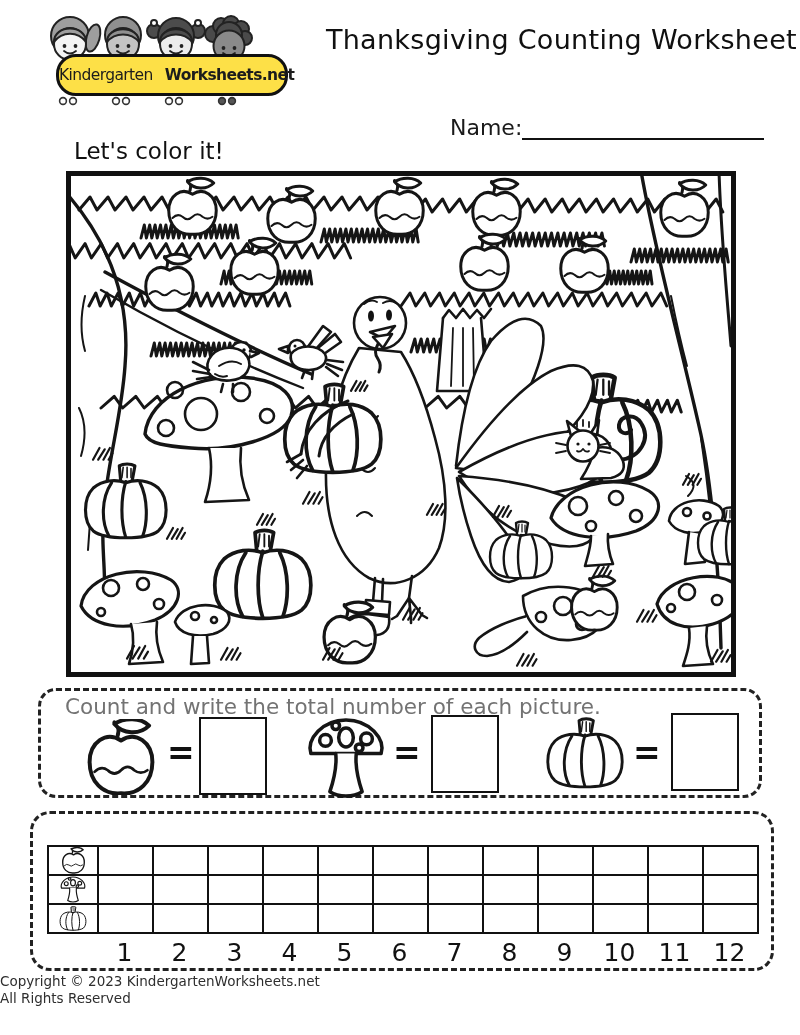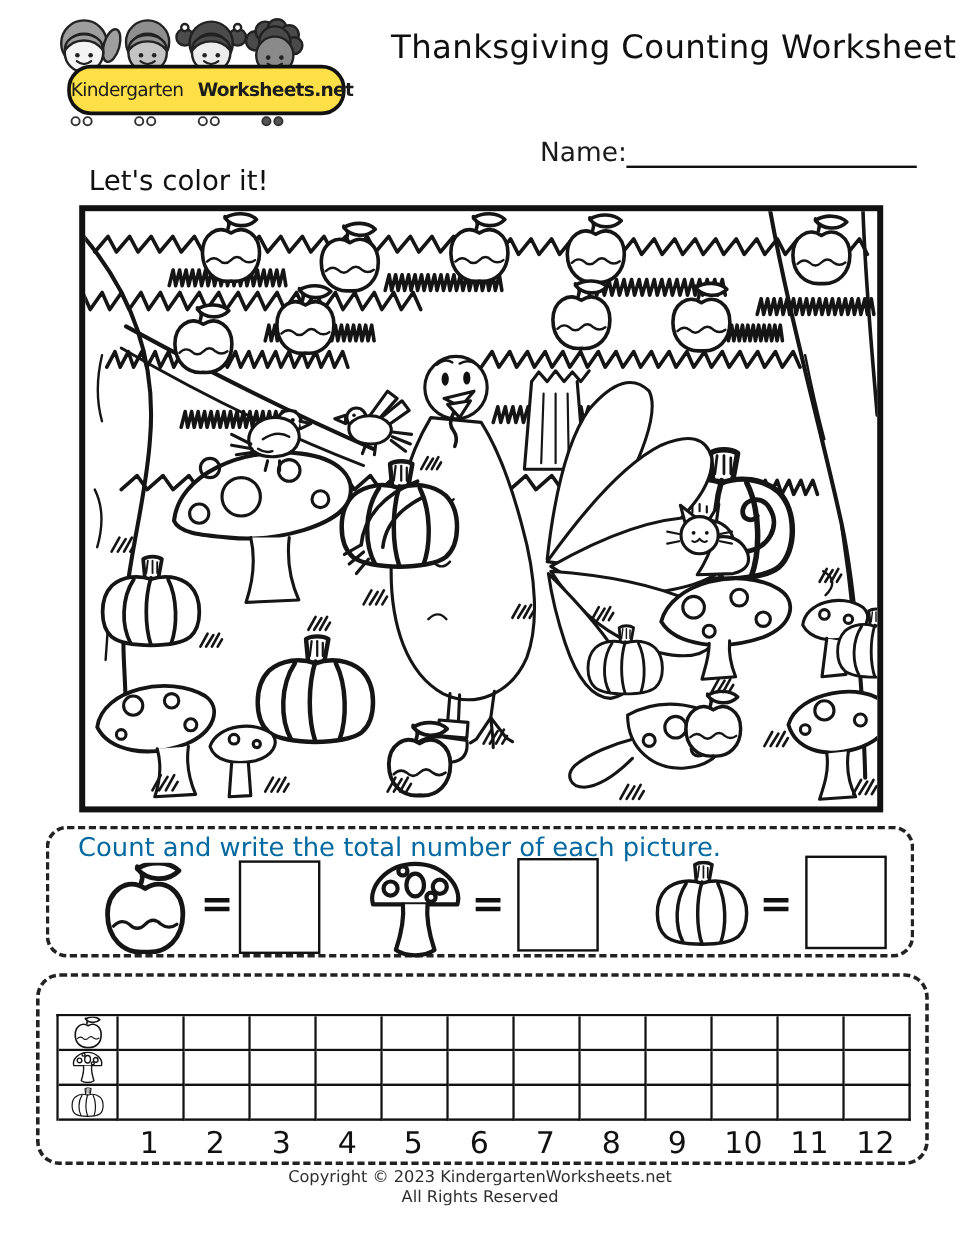--- a/index.html
+++ b/index.html
@@ -18,37 +18,37 @@
   .name-row{position:absolute;left:450px;top:115px;font-size:22px;}
   .name-line{display:inline-block;width:242px;height:20px;border-bottom:2.2px solid #111;vertical-align:bottom;}
   .color-heading{position:absolute;left:74px;top:138px;font-size:23px;color:#101010;}
   
   .picture-box{position:absolute;left:66px;top:171px;width:670px;height:506px;border:5px solid #111;
                box-sizing:border-box;background:#fff;}
   .picture-box svg{display:block;}
   
   .count-box{position:absolute;left:38px;top:688px;width:724px;height:110px;border:3px dashed #222;
              border-radius:18px;box-sizing:border-box;}
-  .count-instruction{position:absolute;left:24px;top:3px;font-size:21.5px;color:#0369a1;white-space:nowrap;}
+  .count-instruction{position:absolute;left:24px;top:3px;font-size:21.5px;color:#737373;white-space:nowrap;}
   .count-item{position:absolute;}
   .equals{position:absolute;font-size:33px;font-weight:bold;color:#111;}
   .answer-box{position:absolute;width:64px;height:74px;border:2.6px solid #111;background:#fff;}
   
   .graph-box{position:absolute;left:30px;top:811px;width:744px;height:160px;border:3px dashed #222;
              border-radius:20px;box-sizing:border-box;}
   .graph-heading{position:absolute;left:22px;top:2px;font-size:21.5px;color:#101010;}
   .ggrid{position:absolute;left:14px;top:31px;display:grid;grid-template-columns:50px repeat(12,55px);
          grid-auto-rows:29px;border-left:2.5px solid #111;border-top:2.5px solid #111;}
   .gcell{border-right:2.5px solid #111;border-bottom:2.5px solid #111;box-sizing:border-box;
          display:flex;align-items:center;justify-content:center;background:#fff;}
   .gnums{position:absolute;left:14px;top:124px;display:grid;grid-template-columns:50px repeat(12,55px);
          font-size:25px;color:#111;}
   .gnums span{text-align:center;}
   
-  .footer{position:absolute;left:0;top:973px;width:100%;text-align:center;color:#2e2e2e;
+  .footer{position:absolute;left:0;top:973px;width:100%;text-align:left;color:#2e2e2e;
           font-size:13.5px;line-height:1.25;}
 </style>
 </head>
 <body>
 
 <svg width="0" height="0" style="position:absolute" aria-hidden="true">
   <defs>
     <g id="ico-apple" stroke="#151515" stroke-width="2.4" stroke-linecap="round" stroke-linejoin="round" fill="none">
       <path d="M20,10 C21,7 21,4 18,2"></path>
       <path d="M18,3 C24,-1 34,-1 39,4 C33,10 23,9 18,3 Z" fill="#fff"></path>

